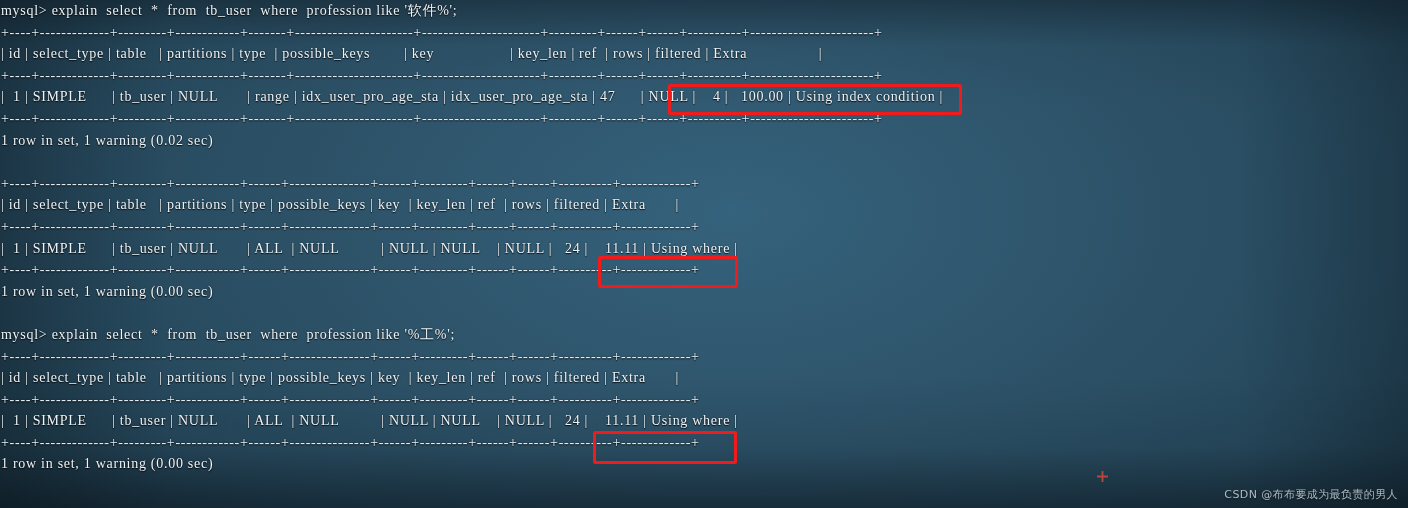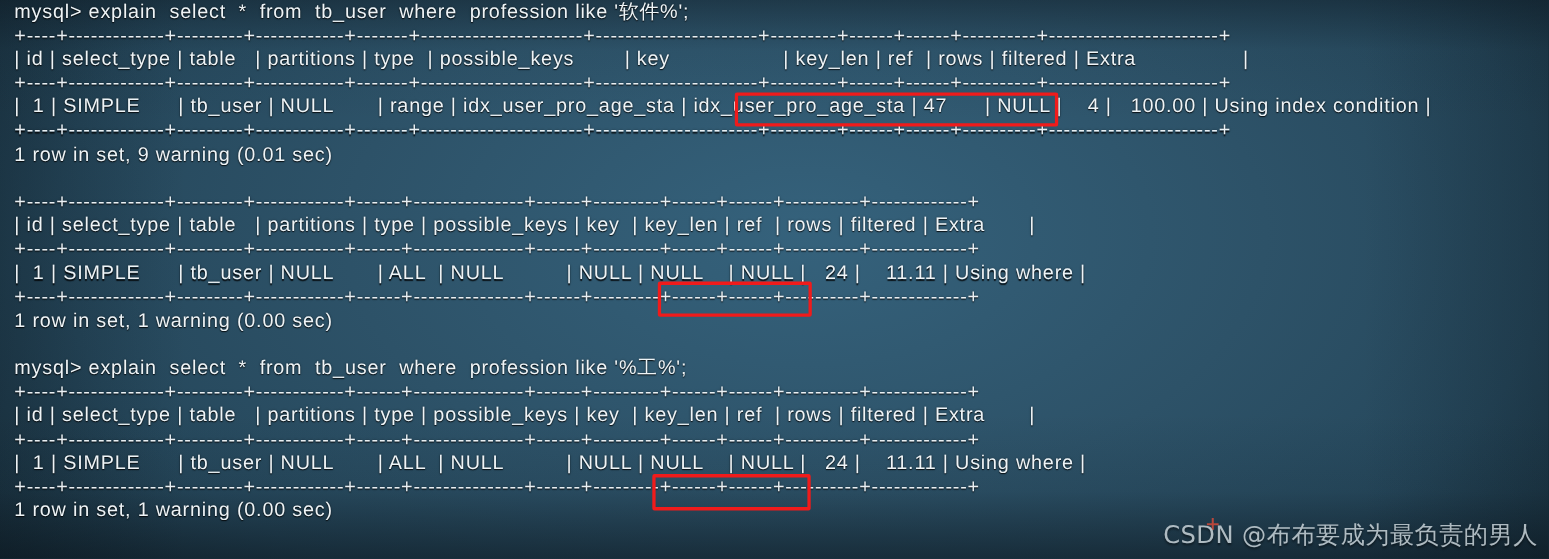--- a/index.html
+++ b/index.html
@@ -32,47 +32,47 @@
     top: 0;
     width: 1408px;
     padding: 0;
     z-index: 2;
   }
 
   .line {
     height: 21.6px;
     line-height: 21.6px;
     white-space: pre;
-    font-size: 18px;
+    font-size: 14px;
     letter-spacing: 0.72px;
     color: #eef4f7;
     text-shadow: 0 1px 1px rgba(0,0,0,0.80), 0 0 2px rgba(0,0,0,0.45);
-    padding-left: 13px;
-    font-family: Liberation Sans, sans-serif;
+    padding-left: 1px;
+    font-family: Liberation Serif, serif;
   }
   .line.blank { color: transparent; }
   .line.rule { color: #e9f0f4; }
 
   .redbox {
     position: absolute;
     border: 3px solid #f01b1b;
     border-radius: 2px;
     box-sizing: border-box;
     z-index: 5;
     pointer-events: none;
   }
 
   .watermark {
     position: absolute;
     right: 10px;
     bottom: 6px;
     z-index: 6;
     color: #cfd9de;
     opacity: 0.82;
-    font-size: 22px;
+    font-size: 11px;
     font-family: "DejaVu Sans", "Liberation Sans", sans-serif;
     letter-spacing: 0.4px;
     text-shadow: 0 1px 2px rgba(0,0,0,0.6);
     white-space: nowrap;
   }
   .wm-mark {
     position: absolute;
     right: 300px;
     bottom: 26px;
     width: 11px;
@@ -87,21 +87,21 @@
 <div id="screen">
 
   <div class="term">
 
     <div class="line">mysql&gt; explain  select  *  from  tb_user  where  profession like '软件%';</div>
     <div class="line rule">+----+-------------+---------+------------+-------+----------------------+----------------------+---------+------+------+----------+-----------------------+</div>
     <div class="line">| id | select_type | table   | partitions | type  | possible_keys        | key                  | key_len | ref  | rows | filtered | Extra                 |</div>
     <div class="line rule">+----+-------------+---------+------------+-------+----------------------+----------------------+---------+------+------+----------+-----------------------+</div>
     <div class="line">|  1 | SIMPLE      | tb_user | NULL       | range | idx_user_pro_age_sta | idx_user_pro_age_sta | 47      | NULL |    4 |   100.00 | Using index condition |</div>
     <div class="line rule">+----+-------------+---------+------------+-------+----------------------+----------------------+---------+------+------+----------+-----------------------+</div>
-    <div class="line">1 row in set, 9 warning (0.01 sec)</div>
+    <div class="line">1 row in set, 1 warning (0.02 sec)</div>
     <div class="line blank">&nbsp;</div>
 
     <div class="line rule">+----+-------------+---------+------------+------+---------------+------+---------+------+------+----------+-------------+</div>
     <div class="line">| id | select_type | table   | partitions | type | possible_keys | key  | key_len | ref  | rows | filtered | Extra       |</div>
     <div class="line rule">+----+-------------+---------+------------+------+---------------+------+---------+------+------+----------+-------------+</div>
     <div class="line">|  1 | SIMPLE      | tb_user | NULL       | ALL  | NULL          | NULL | NULL    | NULL |   24 |    11.11 | Using where |</div>
     <div class="line rule">+----+-------------+---------+------------+------+---------------+------+---------+------+------+----------+-------------+</div>
     <div class="line">1 row in set, 1 warning (0.00 sec)</div>
     <div class="line blank">&nbsp;</div>
 

